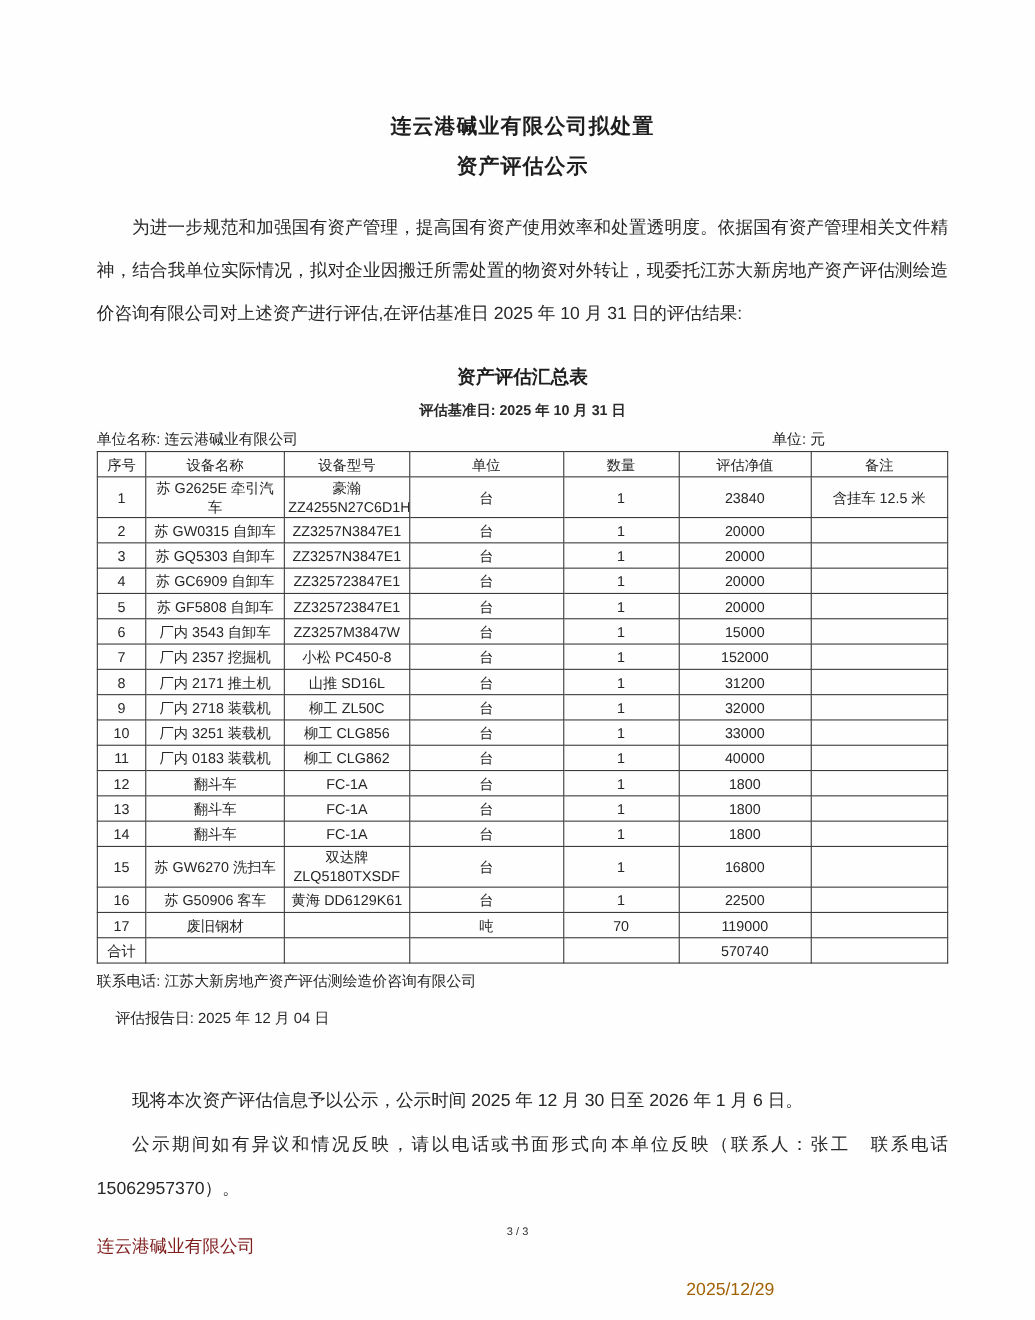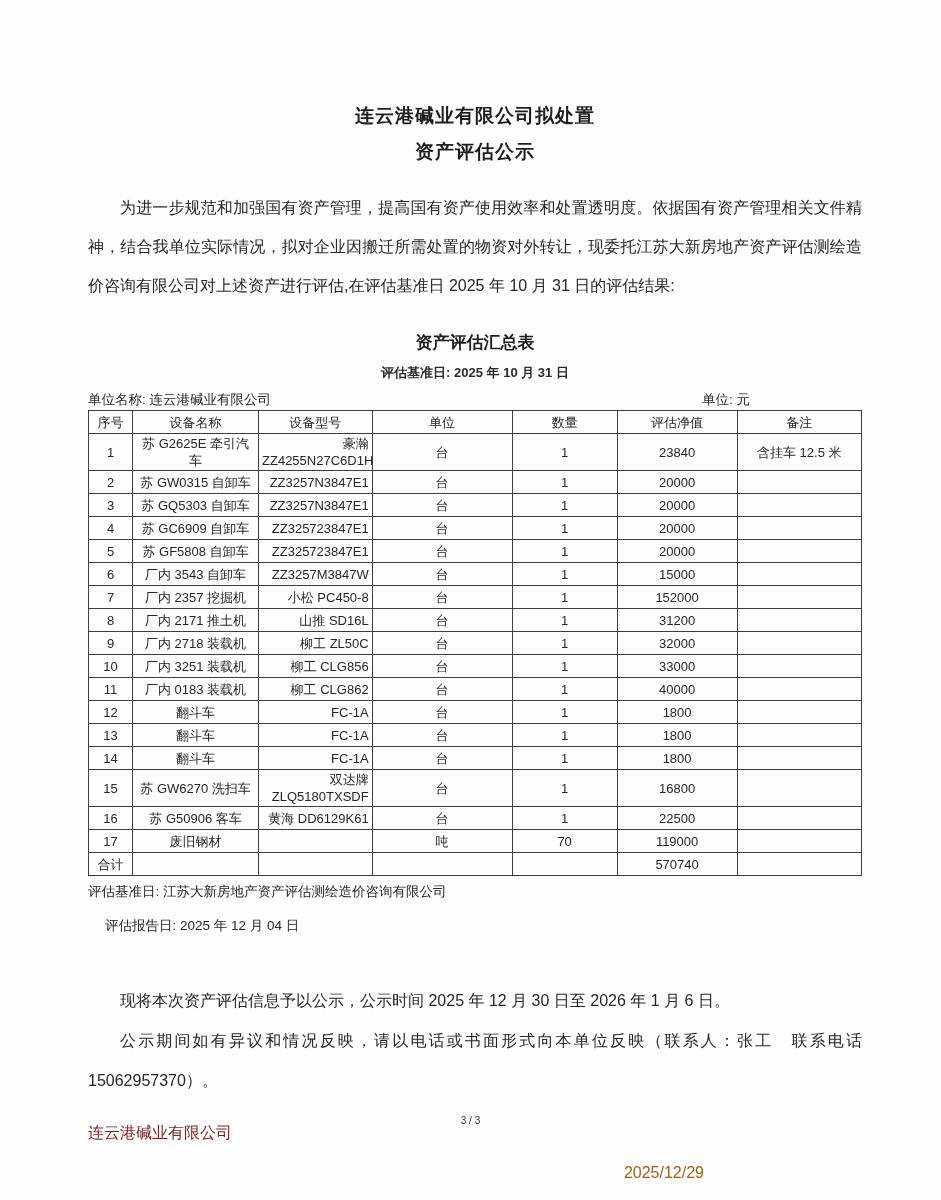--- a/index.html
+++ b/index.html
@@ -64,21 +64,21 @@
   }
   .asset-table th, .asset-table td {
     border: 1px solid #3c3c3c;
     text-align: center;
     font-weight: 400;
     padding: 1px 3px;
     height: 20px;
     line-height: 17px;
     overflow: hidden;
   }
-  .asset-table td.model-cell { white-space: pre-line; text-align: right; }
+  .asset-table td.model-cell { white-space: pre-line; }
   .agency-line { font-size: 13.5px; margin-top: 7px; color: #262626; }
   .report-date-line { font-size: 13.5px; margin-top: 16px; padding-left: 17px; color: #262626; }
   .closing-block { margin-top: 46px; }
   .closing {
     margin: 0;
     font-size: 16px;
     line-height: 40px;
     text-indent: 2em;
     text-align: justify;
     color: #262626;
@@ -306,21 +306,21 @@
           <td></td>
           <td class="model-cell"></td>
           <td></td>
           <td></td>
           <td>570740</td>
           <td></td>
         </tr>
       </tbody>
   </table>
 
-  <div class="agency-line">评估基准日: 江苏大新房地产资产评估测绘造价咨询有限公司</div>
+  <div class="agency-line">联系电话: 江苏大新房地产资产评估测绘造价咨询有限公司</div>
   <div class="report-date-line">评估报告日: 2025 年 12 月 04 日</div>
 
   <div class="closing-block">
     <p class="closing">现将本次资产评估信息予以公示，公示时间 2025 年 12 月 30 日至 2026 年 1 月 6 日。</p>
     <p class="closing">公示期间如有异议和情况反映，请以电话或书面形式向本单位反映（联系人：张工　联系电话 15062957370）。</p>
   </div>
 
   <div class="sig-company">连云港碱业有限公司</div>
   <div class="sig-date">2025/12/29</div>
 

